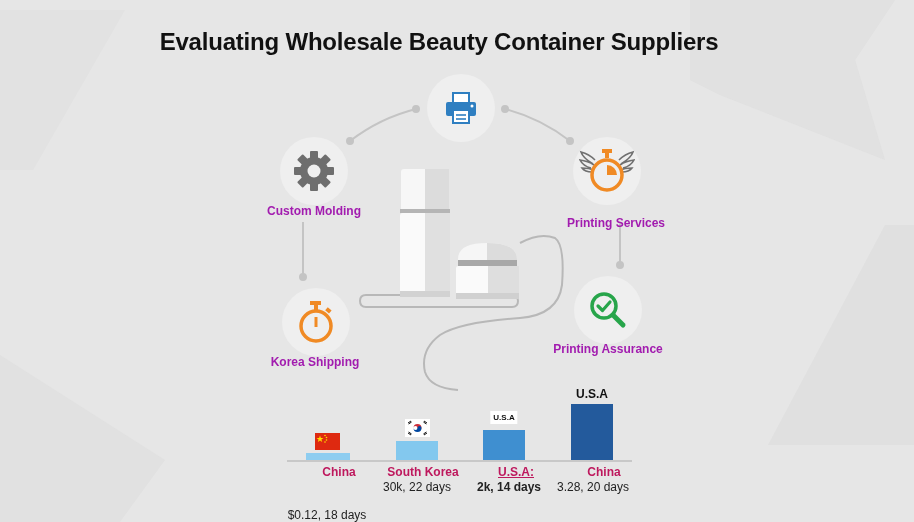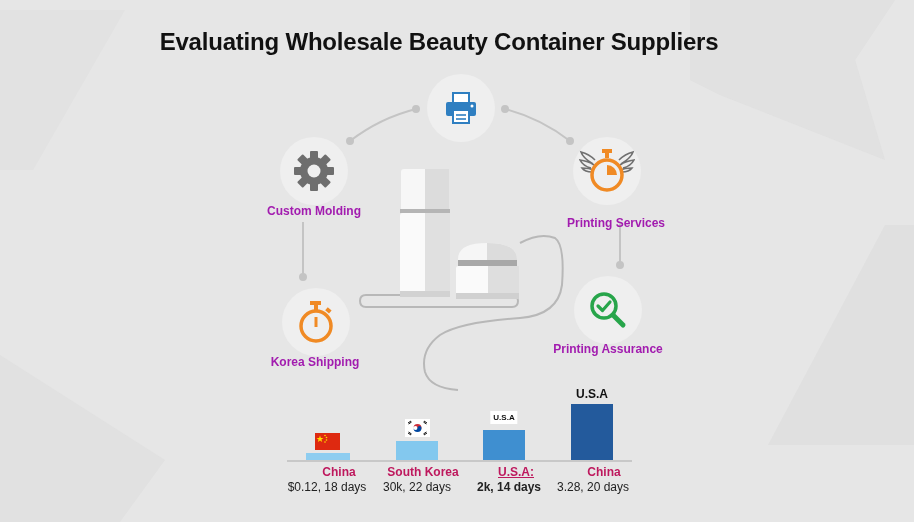--- a/index.html
+++ b/index.html
@@ -151,21 +151,21 @@
   <div class="bar" style="left:306px;top:453px;width:44px;height:8px;background:#8ecdf0;"></div>
   <svg class="flag" style="left:315px;top:433px;" width="25" height="17" viewBox="0 0 25 17">
     <rect width="25" height="17" fill="#de2910"></rect>
     <polygon points="5,2.5 5.9,5 8.5,5 6.4,6.5 7.2,9 5,7.5 2.8,9 3.6,6.5 1.5,5 4.1,5" fill="#ffde00"></polygon>
     <circle cx="10" cy="2.5" r="0.8" fill="#ffde00"></circle>
     <circle cx="11.5" cy="4.5" r="0.8" fill="#ffde00"></circle>
     <circle cx="11.5" cy="7" r="0.8" fill="#ffde00"></circle>
     <circle cx="10" cy="9" r="0.8" fill="#ffde00"></circle>
   </svg>
   <div class="cat-name" style="left:327px;top:465px;">China</div>
-  <div class="cat-val" style="left:327px;top:480px;">$0.12, 18 days</div>
+  <div class="cat-val" style="left:327px;top:508px;">$0.12, 18 days</div>
 
   <div class="bar" style="left:396px;top:441px;width:42px;height:20px;background:#83c8ee;"></div>
   <svg class="flag" style="left:405px;top:419px;" width="25" height="18" viewBox="0 0 25 18">
     <rect width="25" height="18" fill="#fff"></rect>
     <path d="M8.5,9 A4,4 0 0 1 16.5,9 A2,2 0 0 1 12.5,9 A2,2 0 0 0 8.5,9 Z" fill="#cd2e3a"></path>
     <path d="M8.5,9 A4,4 0 0 0 16.5,9 A2,2 0 0 0 12.5,9 A2,2 0 0 1 8.5,9 Z" fill="#0047a0"></path>
     <g stroke="#111" stroke-width="1">
       <line x1="3" y1="4" x2="6" y2="2"></line>
         <line x1="3.6" y1="5" x2="6.6" y2="3"></line>
       <line x1="19" y1="2" x2="22" y2="4"></line>

